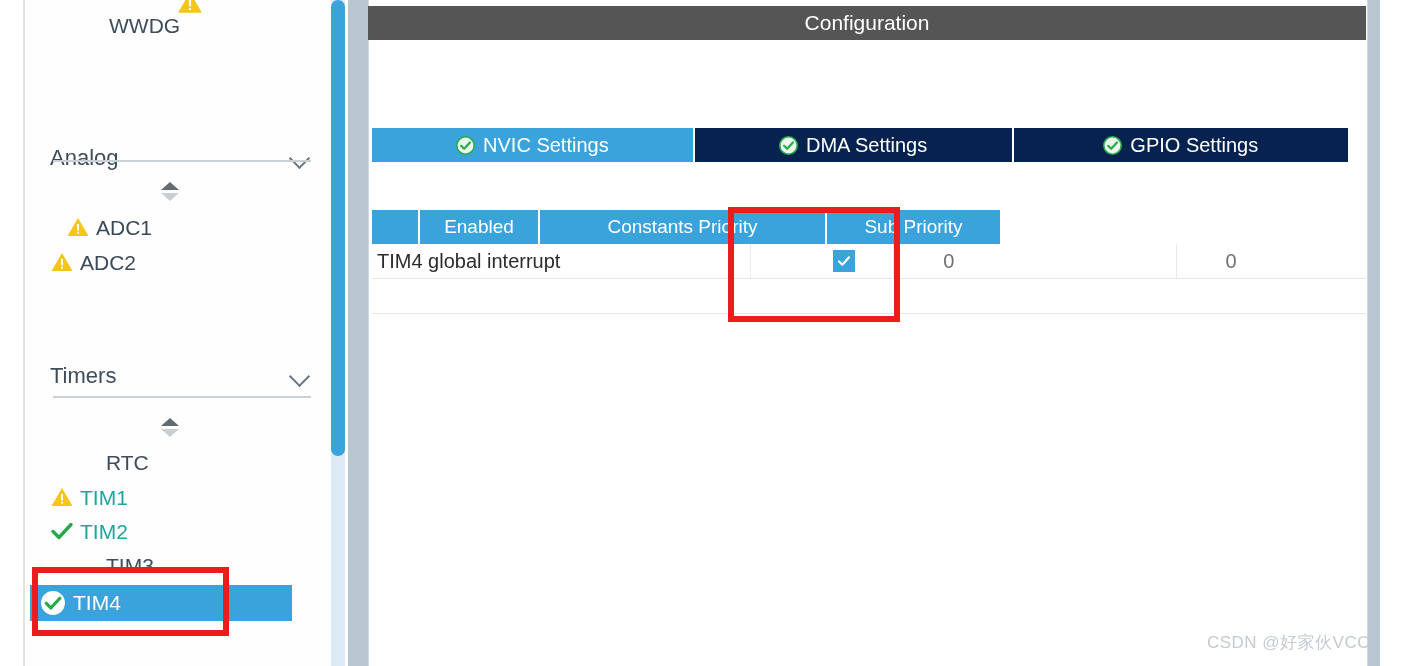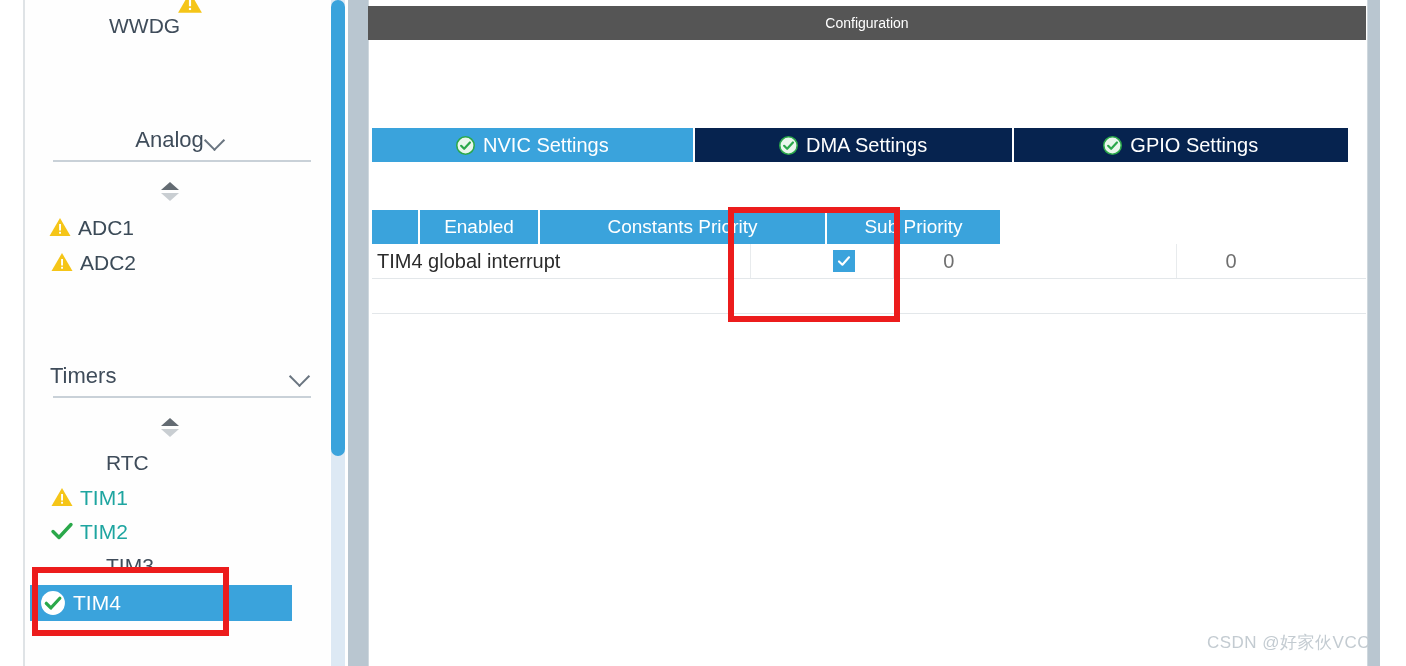--- a/index.html
+++ b/index.html
@@ -87,21 +87,21 @@
   }
   .panel-body{
     position:absolute;left:8px;top:0;width:998px;height:666px;
     background:#ffffff;
     border-left:1px solid #cfd8de;
     border-right:1px solid #cfd8de;
   }
   .cfg-title{
     position:absolute;left:8px;top:6px;width:998px;height:34px;
     background:#555555;color:#ffffff;
-    font-size:14px;
+    font-size:21px;
     display:flex;align-items:center;justify-content:center;
   }
   .reset-btn{
     position:absolute;left:27px;top:63px;width:266px;height:43px;
     background:#a1a7ab;color:#ffffff;
     font-size:21px;
     display:flex;align-items:center;justify-content:center;
     border:none;
     font-family:inherit;
   }
@@ -190,31 +190,31 @@
             <path d="M12 2 L23 21 L1 21 Z" fill="#f5c518"></path>
             <rect x="11" y="8" width="2" height="7" fill="#fff"></rect>
             <rect x="11" y="16.5" width="2" height="2" fill="#fff"></rect>
           </svg>
       </span>
 
       <div class="tree-item plain" style="left:62px;top:9px;">
         <span class="lbl">WWDG</span>
       </div>
 
-      <div class="group-header" style="top:118px;justify-content:center;">
+      <div class="group-header" style="top:136px;">
         <span>Analog</span>
         <span class="chev"></span>
       </div>
       <div class="group-rule" style="top:160px;"></div>
       <div class="spinner" style="left:134px;top:180px;">
         <span class="up"></span>
           <span class="dn"></span>
       </div>
 
-      <div class="tree-item" style="left:23px;top:211px;text-align:center;">
+      <div class="tree-item" style="left:41px;top:211px;text-align:center;">
         <span class="ico warn">
           <svg width="24" height="24" viewBox="0 0 24 24">
               <path d="M12 3 L22.5 21 L1.5 21 Z" fill="#f5c518"></path>
               <rect x="11.1" y="9" width="1.9" height="6.5" fill="#fff"></rect>
               <rect x="11.1" y="16.8" width="1.9" height="1.9" fill="#fff"></rect>
             </svg>
         </span>
         <span class="lbl">ADC1</span>
       </div>
 

